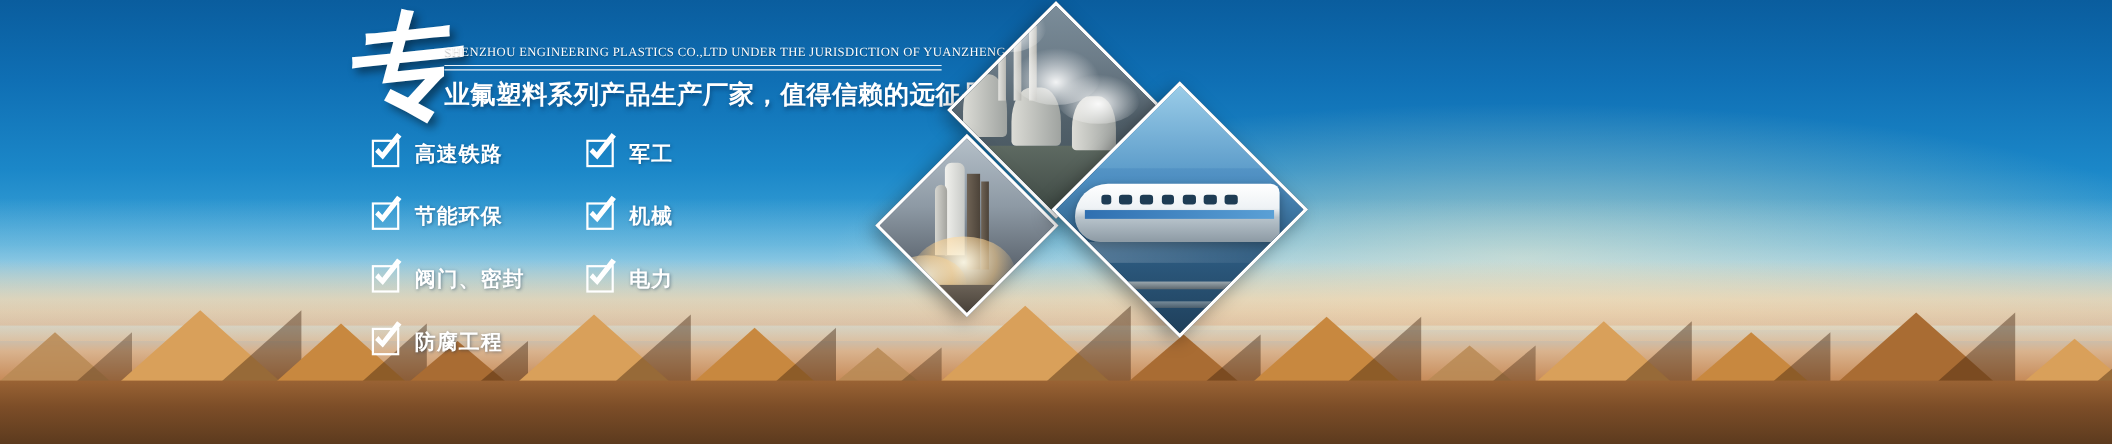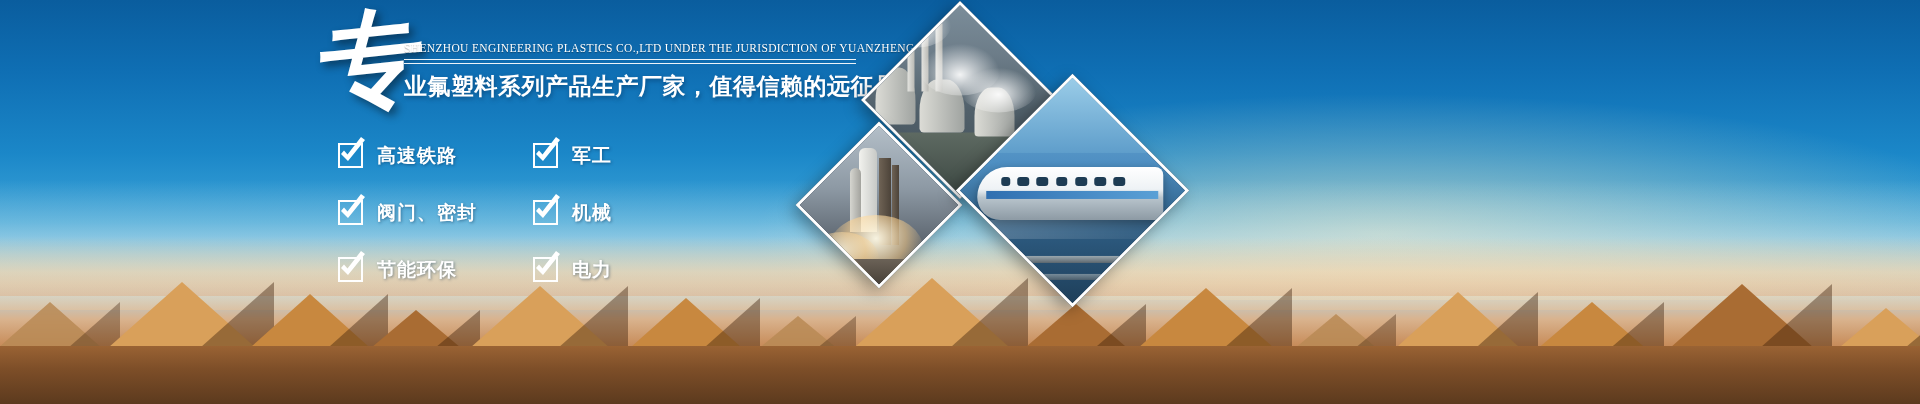--- a/index.html
+++ b/index.html
@@ -117,21 +117,21 @@
   }
 
   
   .features{
     position:absolute;
     left:338px; top:120px;
     width:330px;
   }
   .feat-col{
     position:absolute;
-    top:16px;
+    top:0;
   }
   .col-left { left:0;   }
   .col-right{ left:195px;font-family:Liberation Mono, monospace; }
 
   .feat-row{
     display:flex;
     align-items:center;
     height:39px;
     margin-bottom:18px;
   }
@@ -291,29 +291,37 @@
             </svg>
         </span>
         <span class="feat-label">高速铁路</span>
       </div>
       <div class="feat-row">
         <span class="chk">
           <svg width="34" height="34" viewBox="0 0 34 34">
               <path d="M6 18 L13 25 L30 4 L26 1 L12.5 18.5 L9 14.5 Z" fill="#ffffff"></path>
             </svg>
         </span>
+        <span class="feat-label">节能环保</span>
+      </div>
+      <div class="feat-row">
+        <span class="chk">
+          <svg width="34" height="34" viewBox="0 0 34 34">
+              <path d="M6 18 L13 25 L30 4 L26 1 L12.5 18.5 L9 14.5 Z" fill="#ffffff"></path>
+            </svg>
+        </span>
         <span class="feat-label">阀门、密封</span>
       </div>
       <div class="feat-row">
         <span class="chk">
           <svg width="34" height="34" viewBox="0 0 34 34">
               <path d="M6 18 L13 25 L30 4 L26 1 L12.5 18.5 L9 14.5 Z" fill="#ffffff"></path>
             </svg>
         </span>
-        <span class="feat-label">节能环保</span>
+        <span class="feat-label">防腐工程</span>
       </div>
     </div>
 
     <div class="feat-col col-right">
       <div class="feat-row">
         <span class="chk">
           <svg width="34" height="34" viewBox="0 0 34 34">
               <path d="M6 18 L13 25 L30 4 L26 1 L12.5 18.5 L9 14.5 Z" fill="#ffffff"></path>
             </svg>
         </span>

